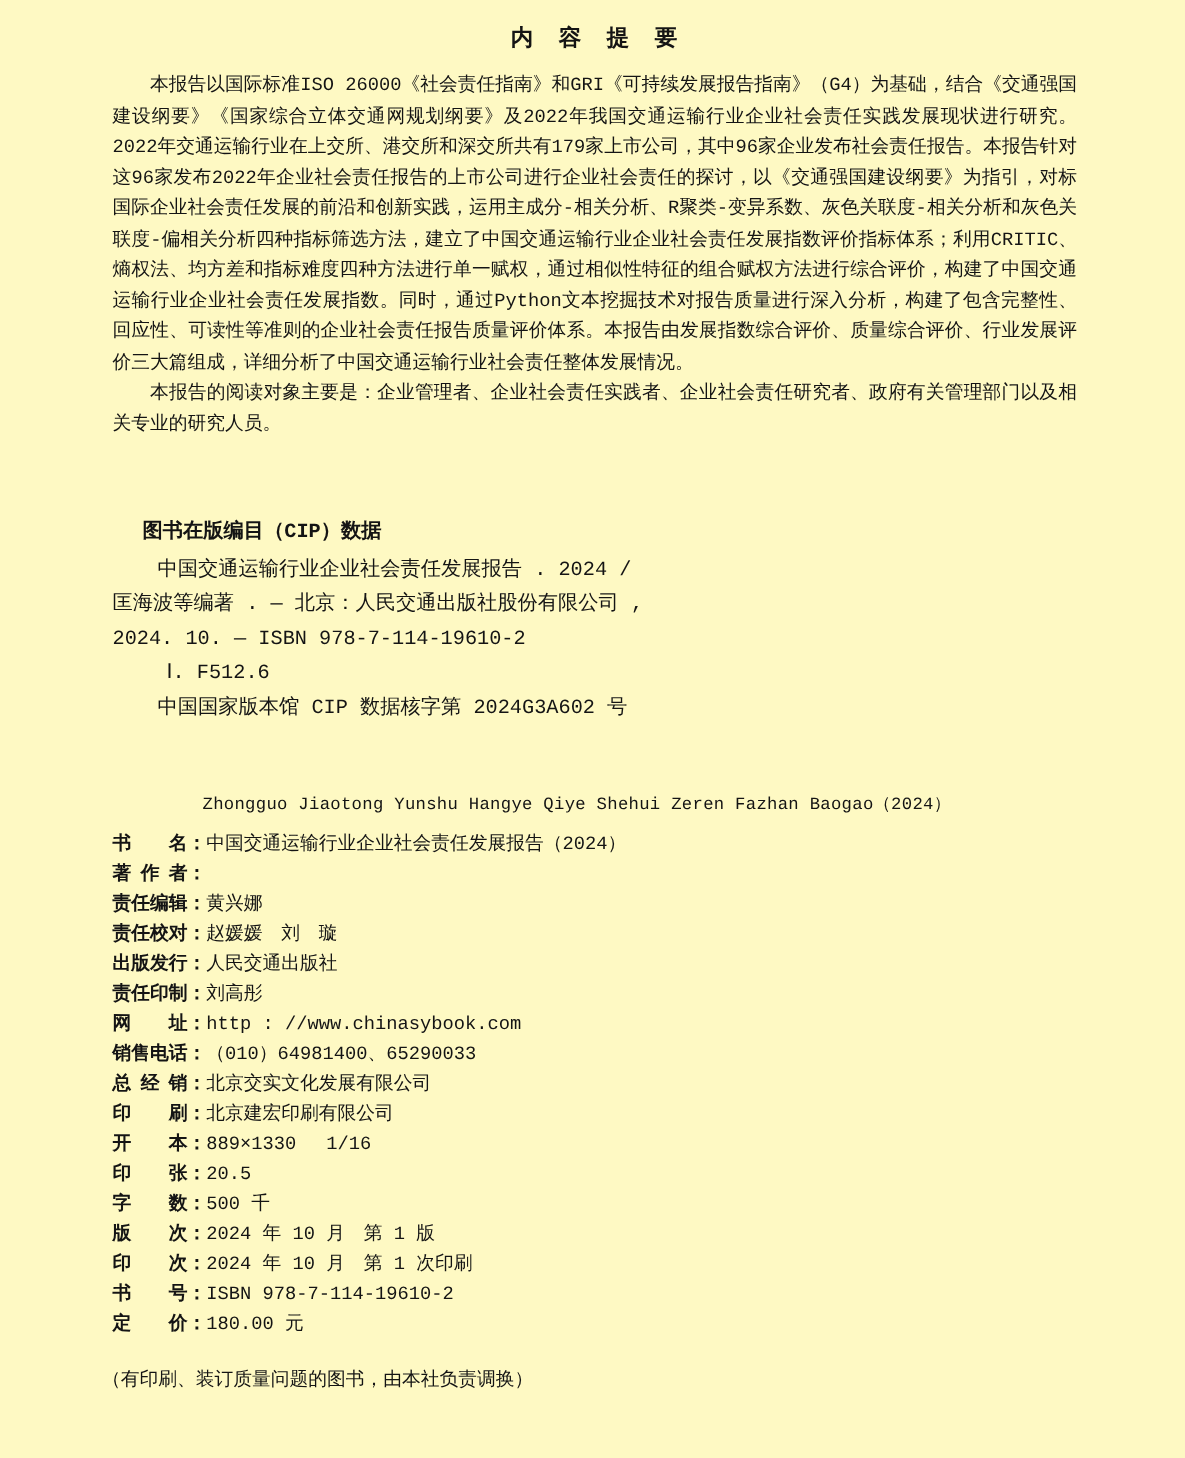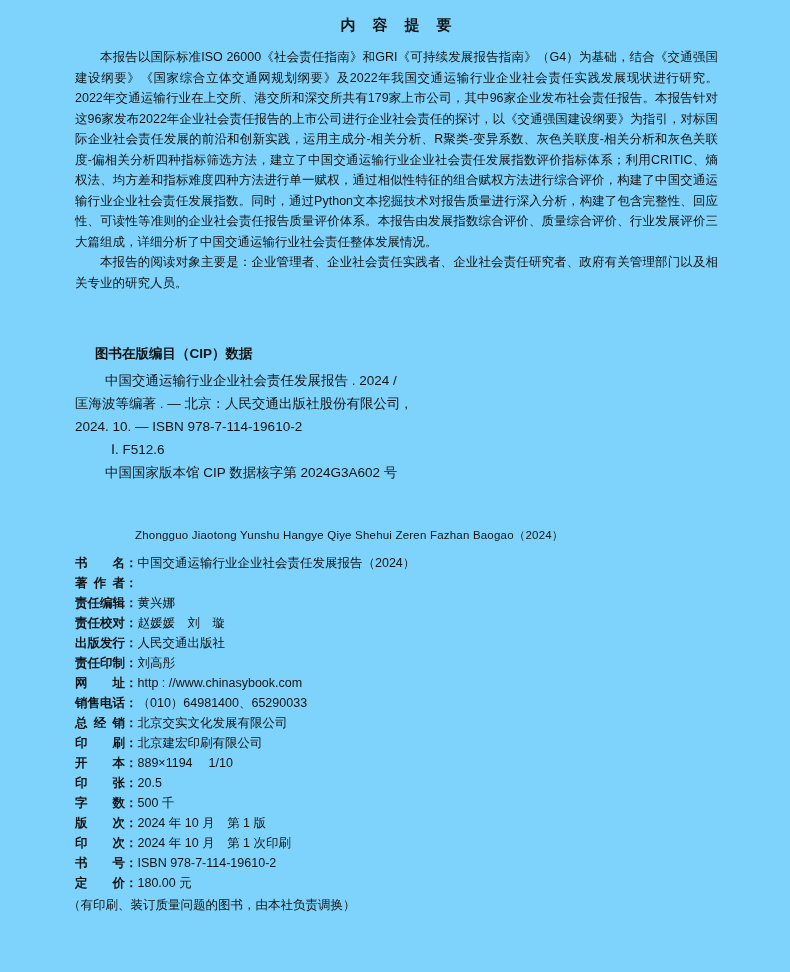--- a/index.html
+++ b/index.html
@@ -6,23 +6,23 @@
     margin: 0;
     padding: 0;
     background: #ffffff;
   }
   .page {
     position: relative;
     width: 790px;
     height: 972px;
     box-sizing: border-box;
     padding: 16px 72px 0 75px;
-    background: #7dd3fc;
+    background: #fef9c3;
     color: #141414;
-    font-family: Liberation Sans, sans-serif;
+    font-family: Liberation Mono, monospace;
     overflow: hidden;
   }
   .doc-title {
     text-align: center;
     font-size: 15px;
     font-weight: 700;
     letter-spacing: 1px;
     margin-bottom: 12px;
   }
   .para {
@@ -69,21 +69,21 @@
   }
   .pub-label {
     flex: 0 0 auto;
     font-weight: 700;
     white-space: pre;
   }
   .pub-value {
     white-space: pre-wrap;
   }
   .footer-note {
-    margin-top: 2px;
+    margin-top: 17px;
     margin-left: -7px;
     font-size: 12.5px;
     line-height: 20px;
   }
 </style>
 </head>
 <body>
 
 <div class="page">
 
@@ -138,21 +138,21 @@
     <div class="pub-row">
         <span class="pub-label">总 经 销：</span>
         <span class="pub-value">北京交实文化发展有限公司</span>
       </div>
     <div class="pub-row">
         <span class="pub-label">印　　刷：</span>
         <span class="pub-value">北京建宏印刷有限公司</span>
       </div>
     <div class="pub-row">
         <span class="pub-label">开　　本：</span>
-        <span class="pub-value">889×1194　 1/10</span>
+        <span class="pub-value">889×1330　 1/16</span>
       </div>
     <div class="pub-row">
         <span class="pub-label">印　　张：</span>
         <span class="pub-value">20.5</span>
       </div>
     <div class="pub-row">
         <span class="pub-label">字　　数：</span>
         <span class="pub-value">500 千</span>
       </div>
     <div class="pub-row">

